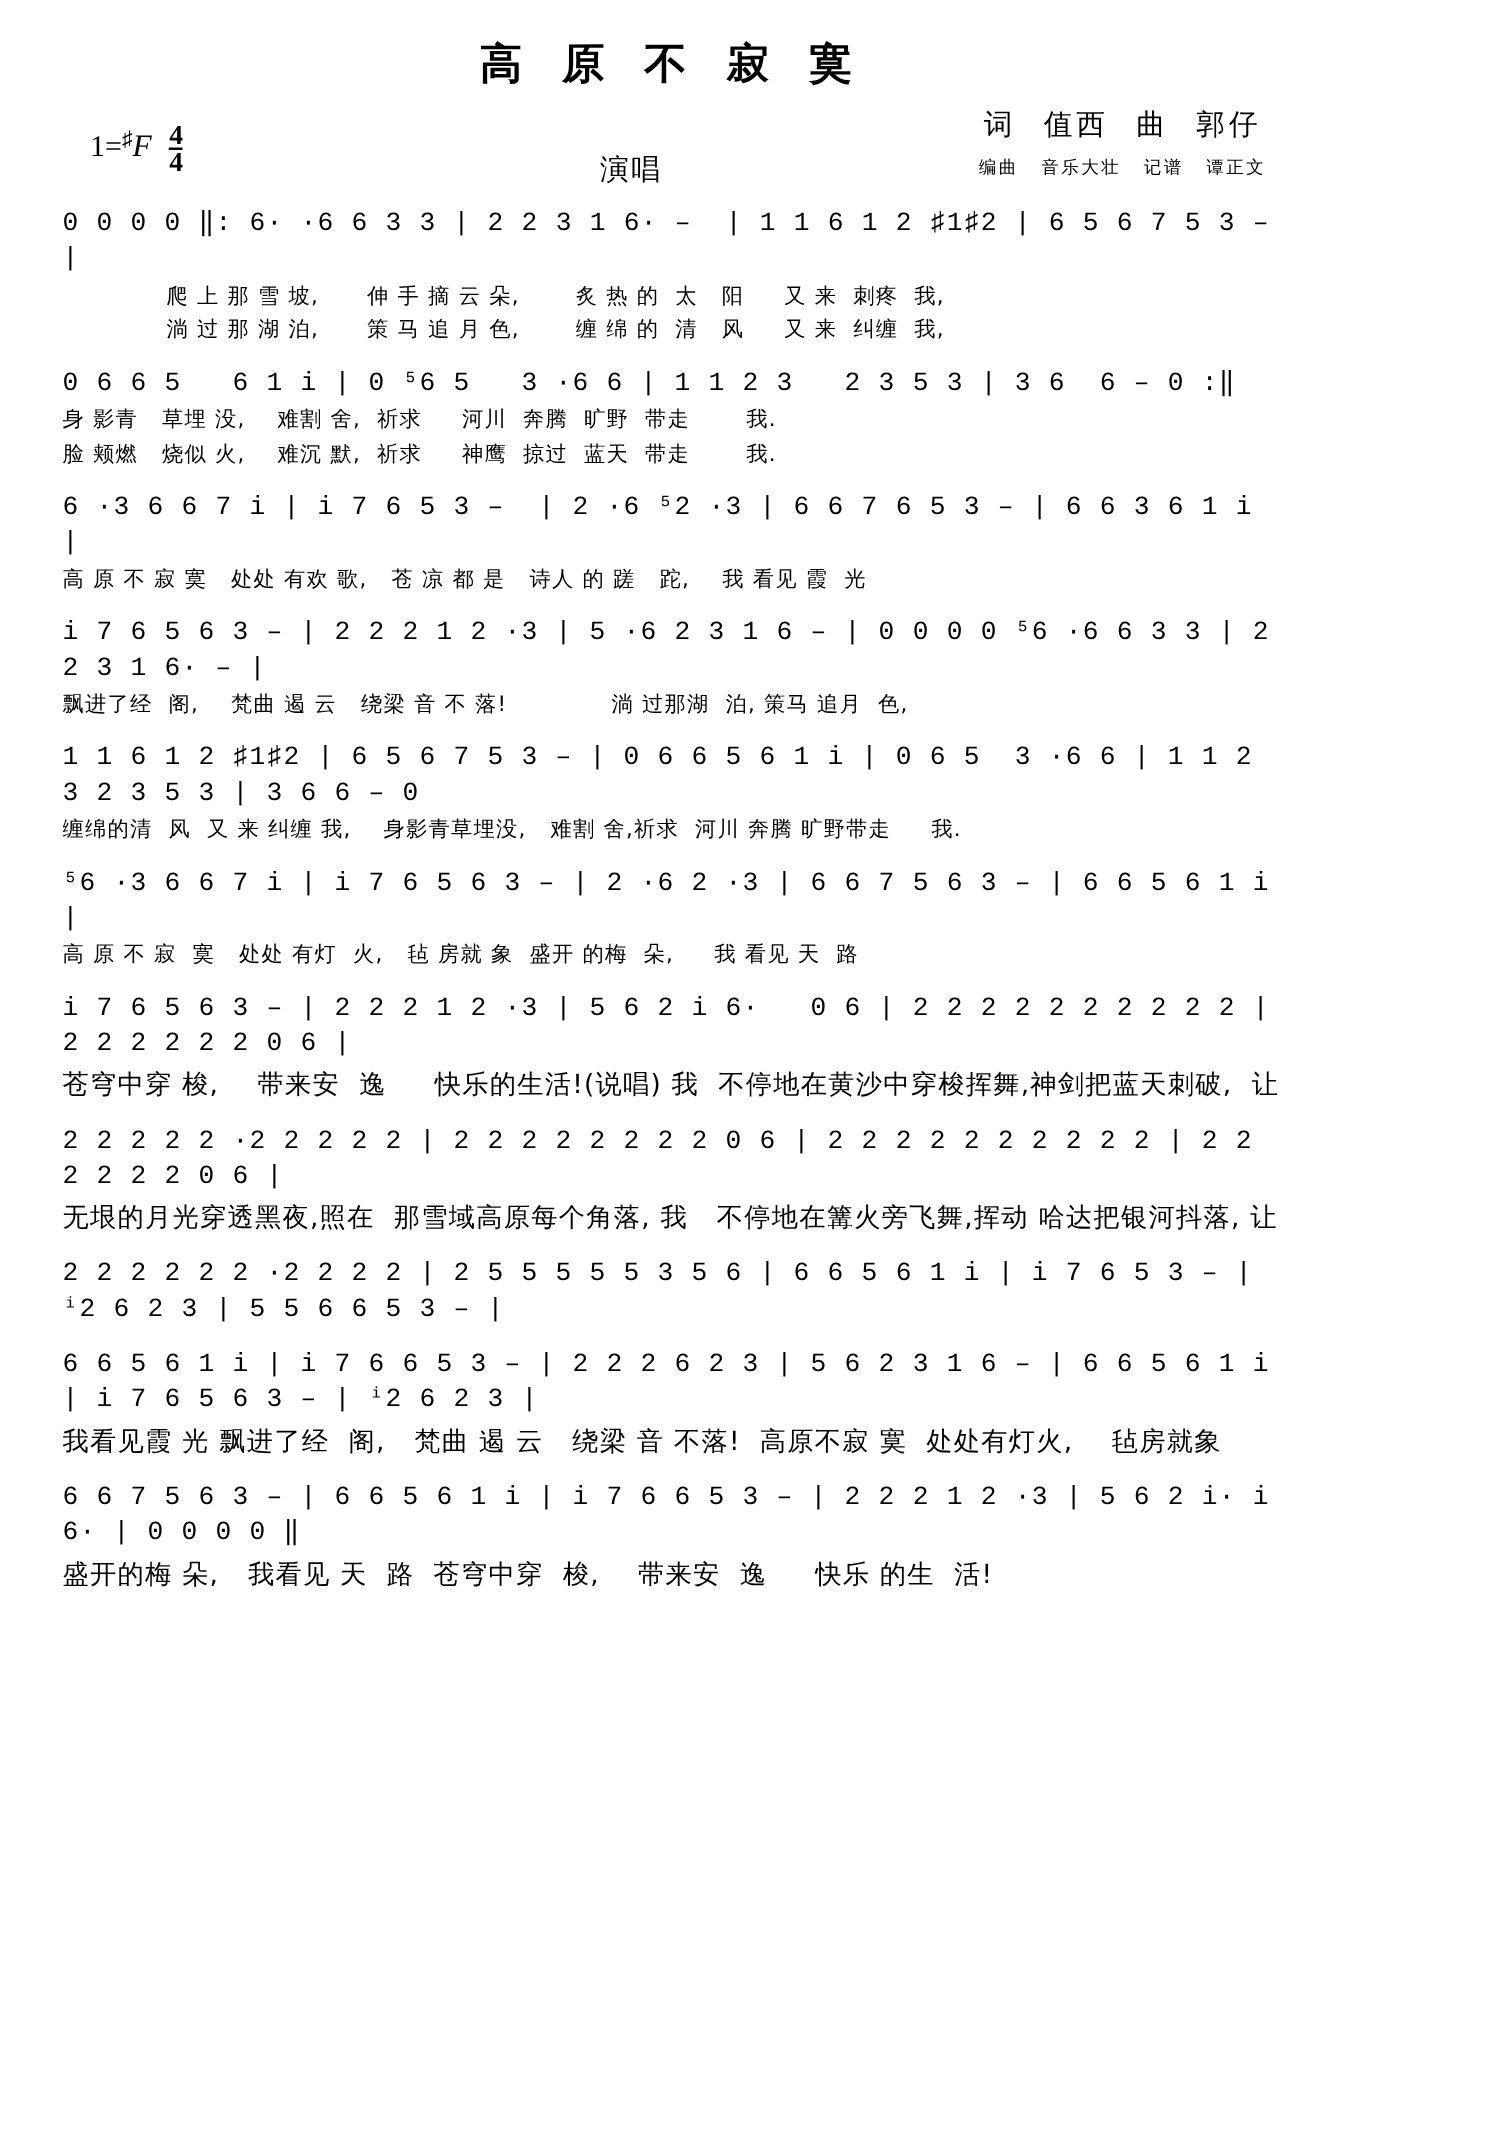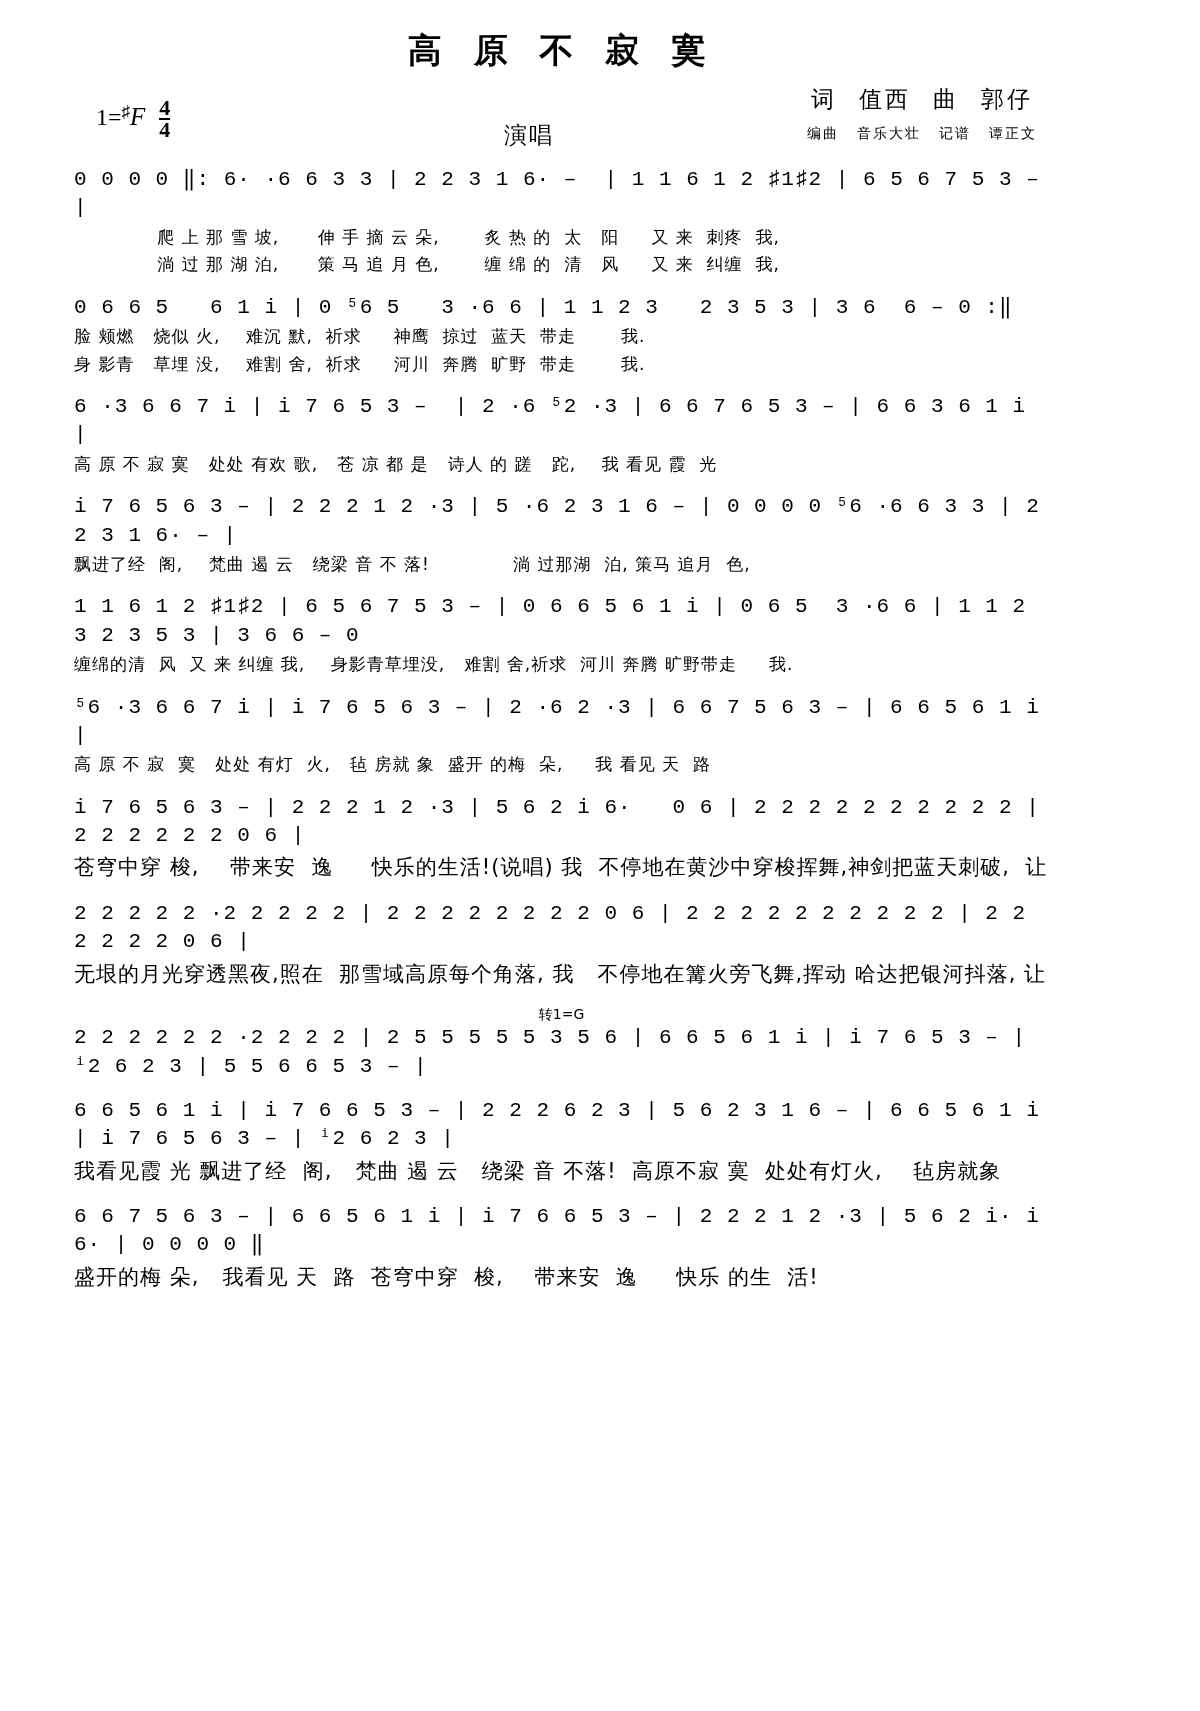--- a/index.html
+++ b/index.html
@@ -8,21 +8,20 @@
     background:#ffffff;
     font-family:"Liberation Serif", serif;
     color:#000;
   }
   .sheet{
     position:relative;
     width:1075px;
     min-height:1711px;
     box-sizing:border-box;
     padding:18px 50px 30px 50px;
-    margin-left:24px;
   }
   .title{
     text-align:center;
     font-size:34px;
     font-weight:bold;
     letter-spacing:10px;
     margin:10px 0 6px 0;
     font-family:"DejaVu Sans", sans-serif;
   }
   .headrow{
@@ -132,22 +131,22 @@
   </div>
 
   <div class="system sys-block">
     <div class="notes">0 0 0 0 ‖: 6· ·6 6 3 3 | 2 2 3 1 6· –  | 1 1 6 1 2 ♯1♯2 | 6 5 6 7 5 3 – |</div>
     <div class="lyr">             爬 上 那 雪 坡,      伸 手 摘 云 朵,       炙 热 的  太   阳     又 来  刺疼  我,</div>
     <div class="lyr">             淌 过 那 湖 泊,      策 马 追 月 色,       缠 绵 的  清   风     又 来  纠缠  我,</div>
   </div>
 
   <div class="system sys-block">
     <div class="notes">0 6 6 5   6 1 i | 0 ⁵6 5   3 ·6 6 | 1 1 2 3   2 3 5 3 | 3 6  6 – 0 :‖</div>
+    <div class="lyr">身 影青   草埋 没,    难割 舍,  祈求     河川  奔腾  旷野  带走       我.</div>
     <div class="lyr">脸 颊燃   烧似 火,    难沉 默,  祈求     神鹰  掠过  蓝天  带走       我.</div>
-    <div class="lyr">身 影青   草埋 没,    难割 舍,  祈求     河川  奔腾  旷野  带走       我.</div>
   </div>
 
   <div class="system sys-block">
     <div class="notes">6 ·3 6 6 7 i | i 7 6 5 3 –  | 2 ·6 ⁵2 ·3 | 6 6 7 6 5 3 – | 6 6 3 6 1 i |</div>
     <div class="lyr">高 原 不 寂 寞   处处 有欢 歌,   苍 凉 都 是   诗人 的 蹉   跎,    我 看见 霞  光</div>
   </div>
 
   <div class="system sys-block">
     <div class="notes">i 7 6 5 6 3 – | 2 2 2 1 2 ·3 | 5 ·6 2 3 1 6 – | 0 0 0 0 ⁵6 ·6 6 3 3 | 2 2 3 1 6· – |</div>
     <div class="lyr">飘进了经  阁,    梵曲 遏 云   绕梁 音 不 落!             淌 过那湖  泊, 策马 追月  色,</div>
@@ -167,21 +166,20 @@
     <div class="notes">i 7 6 5 6 3 – | 2 2 2 1 2 ·3 | 5 6 2 i 6·   0 6 | 2 2 2 2 2 2 2 2 2 2 | 2 2 2 2 2 2 0 6 |</div>
     <div class="lyr small">苍穹中穿 梭,    带来安  逸     快乐的生活!(说唱) 我  不停地在黄沙中穿梭挥舞,神剑把蓝天刺破,  让</div>
   </div>
 
   <div class="system sys-block">
     <div class="notes">2 2 2 2 2 ·2 2 2 2 2 | 2 2 2 2 2 2 2 2 0 6 | 2 2 2 2 2 2 2 2 2 2 | 2 2 2 2 2 2 0 6 |</div>
     <div class="lyr small">无垠的月光穿透黑夜,照在  那雪域高原每个角落, 我   不停地在篝火旁飞舞,挥动 哈达把银河抖落, 让</div>
   </div>
 
   <div class="system sys-block">
-    <div style="text-align:center;font-size:14px;font-family:'DejaVu Sans',sans-serif;">转1=G</div>
     <div class="notes">2 2 2 2 2 2 ·2 2 2 2 | 2 5 5 5 5 5 3 5 6 | 6 6 5 6 1 i | i 7 6 5 3 – | ⁱ2 6 2 3 | 5 5 6 6 5 3 – |</div>
   </div>
 
   <div class="system sys-block">
     <div class="notes">6 6 5 6 1 i | i 7 6 6 5 3 – | 2 2 2 6 2 3 | 5 6 2 3 1 6 – | 6 6 5 6 1 i | i 7 6 5 6 3 – | ⁱ2 6 2 3 |</div>
     <div class="lyr small">我看见霞 光 飘进了经  阁,   梵曲 遏 云   绕梁 音 不落!  高原不寂 寞  处处有灯火,    毡房就象</div>
   </div>
 
   <div class="system sys-block">
     <div class="notes">6 6 7 5 6 3 – | 6 6 5 6 1 i | i 7 6 6 5 3 – | 2 2 2 1 2 ·3 | 5 6 2 i· i 6· | 0 0 0 0 ‖</div>

